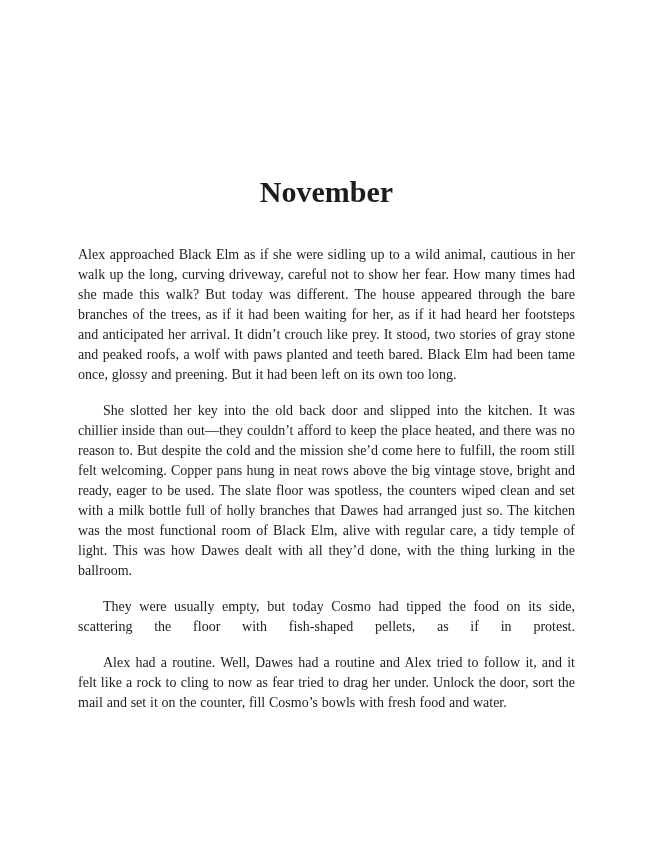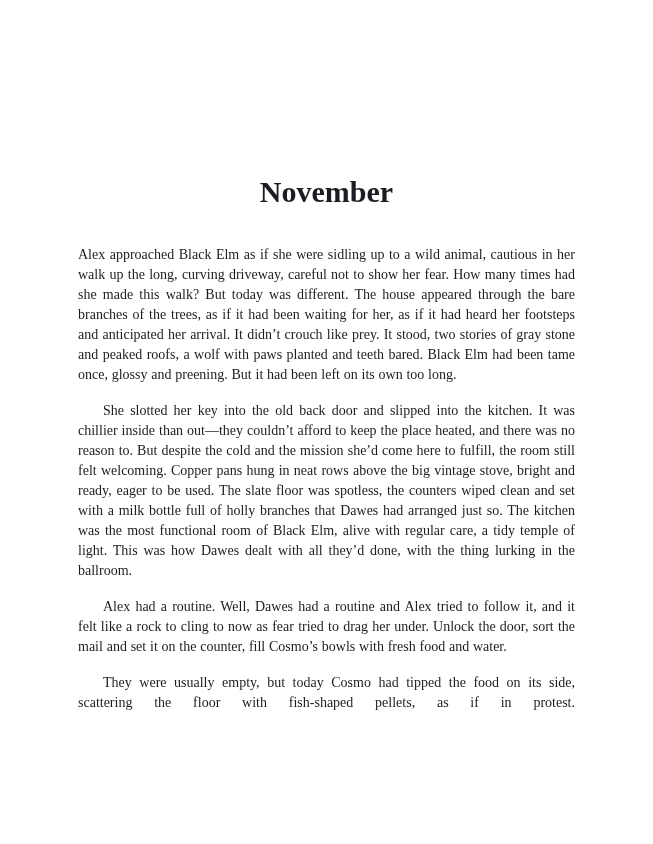--- a/index.html
+++ b/index.html
@@ -47,16 +47,16 @@
   }
 </style>
 </head>
 <body>
 
 <div class="page">
   <div class="content">
     <h1 class="title">November</h1>
     <p class="para first">Alex approached Black Elm as if she were sidling up to a wild animal, cautious in her walk up the long, curving driveway, careful not to show her fear. How many times had she made this walk? But today was different. The house appeared through the bare branches of the trees, as if it had been waiting for her, as if it had heard her footsteps and anticipated her arrival. It didn’t crouch like prey. It stood, two stories of gray stone and peaked roofs, a wolf with paws planted and teeth bared. Black Elm had been tame once, glossy and preening. But it had been left on its own too long.</p>
     <p class="para">She slotted her key into the old back door and slipped into the kitchen. It was chillier inside than out—they couldn’t afford to keep the place heated, and there was no reason to. But despite the cold and the mission she’d come here to fulfill, the room still felt welcoming. Copper pans hung in neat rows above the big vintage stove, bright and ready, eager to be used. The slate floor was spotless, the counters wiped clean and set with a milk bottle full of holly branches that Dawes had arranged just so. The kitchen was the most functional room of Black Elm, alive with regular care, a tidy temple of light. This was how Dawes dealt with all they’d done, with the thing lurking in the ballroom.</p>
+    <p class="para continues">They were usually empty, but today Cosmo had tipped the food on its side, scattering the floor with fish-shaped pellets, as if in protest.</p>
     <p class="para">Alex had a routine. Well, Dawes had a routine and Alex tried to follow it, and it felt like a rock to cling to now as fear tried to drag her under. Unlock the door, sort the mail and set it on the counter, fill Cosmo’s bowls with fresh food and water.</p>
-    <p class="para continues">They were usually empty, but today Cosmo had tipped the food on its side, scattering the floor with fish-shaped pellets, as if in protest.</p>
   </div>
 </div>
 
 </body></html>

